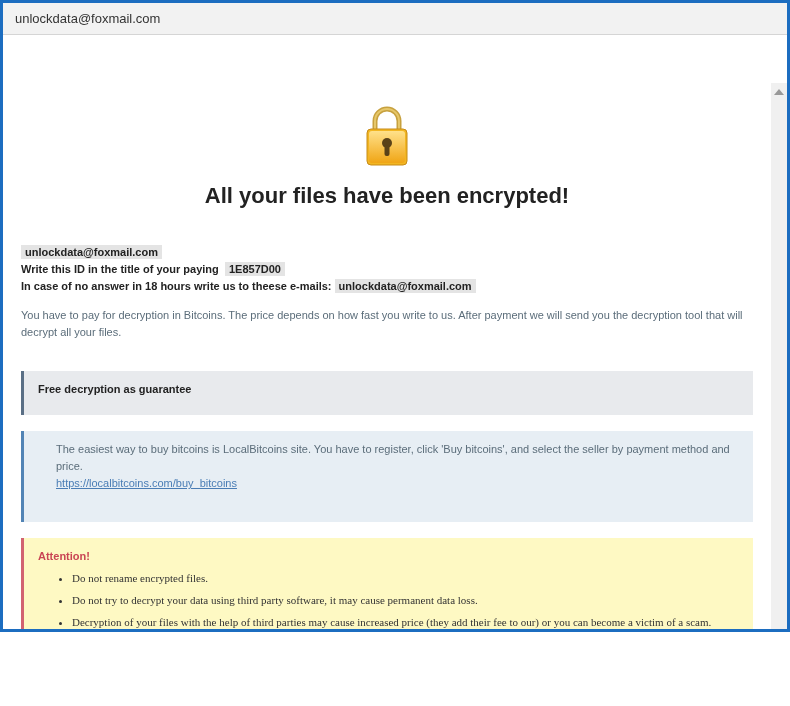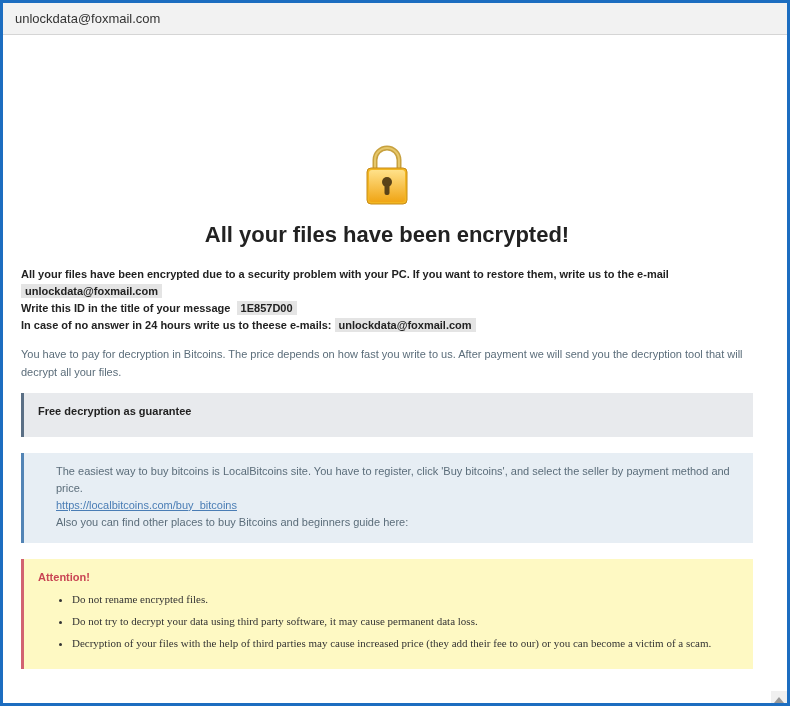--- a/index.html
+++ b/index.html
@@ -6,38 +6,37 @@
     body {
       font-family: Verdana, Geneva, sans-serif;
       background: #fff;
       width: 790px;
       height: 706px;
       overflow: hidden;
     }
     .window {
       border: 3px solid #1c6dc0;
       width: 790px;
-      height: 706px;
+      height: 632px;
       background: #fff;
       display: flex;
       flex-direction: column;
       gap: 48px;
     }
     .titlebar {
       background: #f2f2f2;
       border-bottom: 1px solid #d5d5d5;
       padding: 8px 12px;
       font-size: 13px;
       color: #333;
     }
     .content-wrap {
       flex: 1;
       display: flex;
       overflow: hidden;
-      align-items: flex-end;
     }
     .content {
       flex: 1;
       padding: 14px 18px 18px 18px;
       overflow-y: auto;
       font-size: 11px;
       color: #333;
     }
     .scrollbar {
       width: 16px;
@@ -63,21 +62,21 @@
       margin-bottom: 18px;
     }
     .intro { margin-bottom: 12px; line-height: 1.55; }
     .intro .bold { font-weight: bold; color: #222; display: inline; }
     .highlight {
       background: #e4e4e4;
       padding: 1px 4px;
       font-weight: bold;
       color: #222;
     }
-    .paynote { color: #5b6d7a; line-height: 1.55; margin-bottom: 12px; }
+    .paynote { color: #5b6d7a; line-height: 1.55; margin-bottom: 30px; }
     .panel {
       border-left: 3px solid;
       padding: 10px 2px 12px 14px;
       margin-bottom: 16px;
       line-height: 1.55;
     }
     .panel-gray { background: #e8eaed; border-left-color: #5a6f85; color: #5b6d7a; }
     .panel-blue { background: #e7eef4; border-left-color: #5284b5; color: #5b6d7a; }
     .panel-red  { background: #fef9c3; border-left-color: #d26370; color: #333; }
     .panel-title { font-weight: bold; color: #222; margin-bottom: 5px; font-size: 11px; }
@@ -111,39 +110,39 @@
             </linearGradient>
           </defs>
           <circle cx="30" cy="42" r="5" fill="#5a4218"></circle>
           <rect x="27.5" y="44" width="5" height="11" rx="2" fill="#5a4218"></rect>
         </svg>
       </div>
 
       <h1 class="main-title">All your files have been encrypted!</h1>
 
       <div class="intro">
-        <span class="bold">All your files have been encrypted due to a security problem with your PC. If you want to restore them, write us to the e-mail</span><br>
+        <br>
         <span class="highlight">unlockdata@foxmail.com</span><br>
-        <span class="bold">Write this ID in the title of your message</span>
+        <span class="bold">Write this ID in the title of your paying</span>
         &nbsp;<span class="highlight">1E857D00</span><br>
-        <span class="bold">In case of no answer in 24 hours write us to theese e-mails:</span>
+        <span class="bold">In case of no answer in 18 hours write us to theese e-mails:</span>
         <span class="highlight">unlockdata@foxmail.com</span>
       </div>
 
       <div class="paynote">You have to pay for decryption in Bitcoins. The price depends on how fast you write to us. After payment we will send you the decryption tool that will decrypt all your files.</div>
 
       <div class="panel panel-gray">
         <div class="panel-title">Free decryption as guarantee</div>
       </div>
 
       <div class="panel panel-blue">
         <div class="panel-body">
           <span>The easiest way to buy bitcoins is LocalBitcoins site. You have to register, click 'Buy bitcoins', and select the seller by payment method and price.</span><br>
           <span class="link">https://localbitcoins.com/buy_bitcoins</span><br>
-          <span>Also you can find other places to buy Bitcoins and beginners guide here:</span><br>
+          <br>
         </div>
       </div>
 
       <div class="panel panel-red">
         <div class="panel-title">Attention!</div>
         <ul class="attn">
           <li>Do not rename encrypted files.</li>
           <li>Do not try to decrypt your data using third party software, it may cause permanent data loss.</li>
           <li>Decryption of your files with the help of third parties may cause increased price (they add their fee to our) or you can become a victim of a scam.</li>
         </ul>

